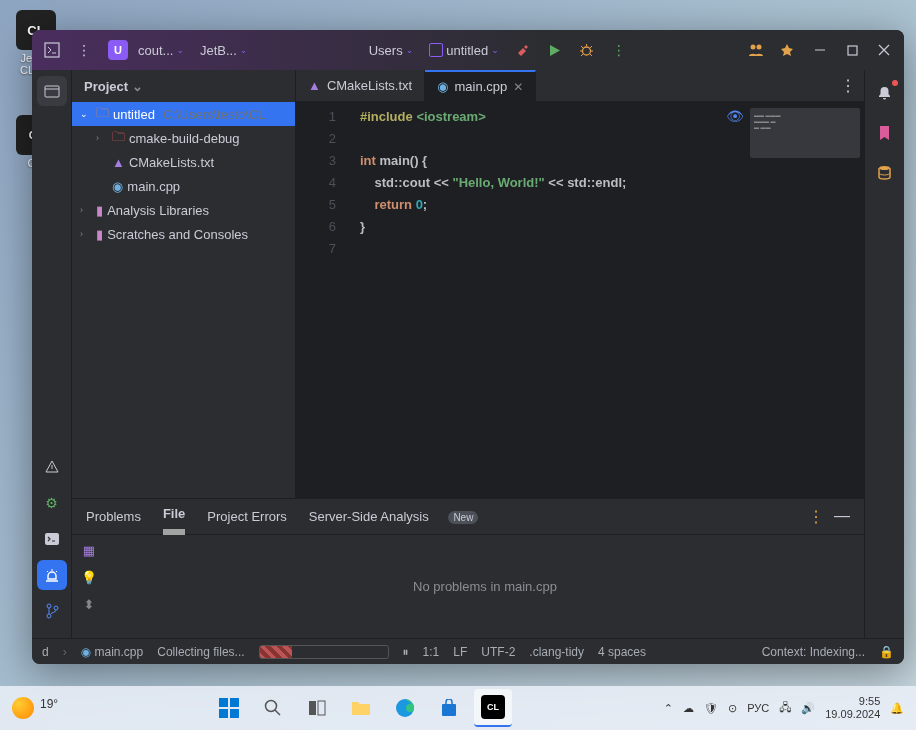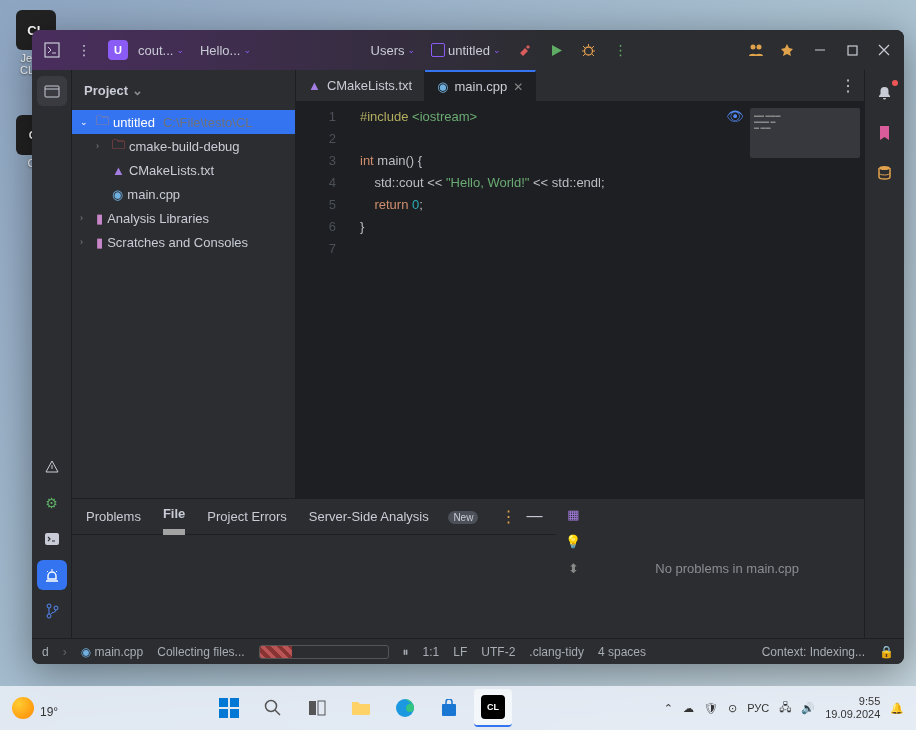--- a/index.html
+++ b/index.html
@@ -32,21 +32,21 @@
 .rail-btn { width:30px; height:30px; display:flex; align-items:center; justify-content:center; border-radius:6px; color:#c9ccd6; cursor:pointer; font-size:14px; }
 .rail-btn.active { background:#393b40; }
 .rail-btn.hl { background:#3574f0; color:#fff; }
 .rail-spacer { flex:1; }
 .right-rail { width:40px; background:#2b2d30; border-left:1px solid #1e1f22; display:flex; flex-direction:column; align-items:center; padding-top:8px; gap:10px; }
 .notif-dot { width:6px; height:6px; background:#e55; border-radius:50%; position:absolute; top:2px; right:2px; }
 
 .center { flex:1; display:flex; flex-direction:column; min-width:0; }
 .center-top { flex:1; display:flex; min-height:0; }
 .project-panel { width:224px; background:#2b2d30; border-right:1px solid #1e1f22; display:flex; flex-direction:column; }
-.panel-header { height:40px; display:flex; align-items:center; padding:0 12px; color:#c9ccd6; font-size:13px; font-weight:600; gap:4px; }
+.panel-header { height:32px; display:flex; align-items:center; padding:0 12px; color:#c9ccd6; font-size:13px; font-weight:600; gap:4px; }
 .tree { font-size:13px; color:#c9ccd6; overflow:hidden; }
 .tree-row { display:flex; align-items:center; height:24px; padding-left:8px; gap:4px; white-space:nowrap; cursor:pointer; }
 .tree-row.sel { background:#3574f0; color:#fff; }
 .tree-row .arrow { width:12px; font-size:9px; color:#888; }
 .tree-row.sel .arrow { color:#fff; }
 .folder-icon { color:#c9865d; }
 .folder-icon.blue { color:#e55b5b; }
 .file-icon { color:#6fb0e0; }
 .cmake-icon { color:#a47de0; }
 .path-hint { color:#6f737a; margin-left:4px; }
@@ -54,47 +54,47 @@
 .editor-area { flex:1; display:flex; flex-direction:column; background:#1e1f22; min-width:0; }
 .tabs { height:32px; background:#2b2d30; display:flex; align-items:stretch; border-bottom:1px solid #1e1f22; }
 .tab { display:flex; align-items:center; gap:6px; padding:0 12px; font-size:13px; color:#c9ccd6; border-right:1px solid #1e1f22; cursor:pointer; }
 .tab.active { background:#1e1f22; border-top:2px solid #3574f0; }
 .tab-close { color:#888; font-size:12px; }
 .tab-spacer { flex:1; }
 .tab-menu { width:32px; display:flex; align-items:center; justify-content:center; color:#c9ccd6; }
 
 .code-wrap { flex:1; display:flex; position:relative; font-family:"JetBrains Mono",Consolas,monospace; font-size:13px; overflow:hidden; }
 .gutter { width:56px; background:#1e1f22; color:#4b5059; text-align:right; padding:4px 16px 0 0; line-height:22px; }
-.code { flex:1; padding:4px 0 0 8px; line-height:22px; color:#bcbec4; white-space:pre; }
+.code { flex:1; padding:4px 0 0 8px; line-height:22px; color:#bcbec4; white-space:pre;font-weight:bold; }
 .kw { color:#cf8e6d; } .str { color:#6aab73; } .dir { color:#b3ae60; } .func{color:#bcbec4;} .num{color:#2aacb8;}
 .minimap { position:absolute; top:6px; right:4px; width:110px; height:50px; background:rgba(70,73,80,.6); border-radius:2px; font-size:5px; line-height:6px; color:#888; padding:4px; }
 .eye-icon { position:absolute; top:6px; right:120px; color:#548af7; font-size:14px; }
 
 
-.problems { height:140px; background:#2b2d30; border-top:1px solid #1e1f22; display:flex; flex-direction:row; }
+.problems { height:140px; background:#2b2d30; border-top:1px solid #1e1f22; display:flex; flex-direction:column; }
 .prob-tabs { height:36px; display:flex; align-items:center; gap:22px; padding:0 14px; border-bottom:1px solid #1e1f22; }
 .prob-tab { font-size:13px; color:#c9ccd6; padding:8px 0; cursor:pointer; }
 .prob-tab.active { font-weight:600; border-bottom:6px solid #a3a3a3; }
 .badge { background:#4b5059; color:#c9ccd6; font-size:10px; padding:1px 5px; border-radius:8px; margin-left:16px; }
 .prob-tools { margin-left:auto; display:flex; gap:10px; color:#c9ccd6; }
 .prob-body { flex:1; display:flex; }
 .prob-side { width:34px; display:flex; flex-direction:column; align-items:center; gap:12px; padding-top:8px; }
 .prob-side .pb { color:#888; font-size:13px; cursor:pointer; }
 .prob-side .pb.act { color:#a47de0; }
 .prob-content { flex:1; display:flex; align-items:center; justify-content:center; color:#8a8d93; font-size:13px; }
 
 
 .status { height:26px; background:#2b2d30; border-top:1px solid #1e1f22; display:flex; align-items:center; padding:0 10px; gap:14px; font-size:12px; color:#a8adb5; }
 .status .sb-item { cursor:pointer; white-space:nowrap; }
 .progress { width:130px; height:14px; border:1px solid #555; border-radius:3px; overflow:hidden; position:relative; }
 .progress::before { content:""; position:absolute; inset:0; background:repeating-linear-gradient(45deg,#b55,#b55 4px,#833 4px,#833 8px); width:25%; }
 
 
 .taskbar { position:absolute; bottom:0; left:0; right:0; height:44px; background:rgba(235,240,248,.85); backdrop-filter:blur(8px); display:flex; align-items:center; padding:0 12px; }
-.taskbar .sys-left { display:flex; align-items:flex-end; gap:6px; font-size:12px; color:#333; }
+.taskbar .sys-left { display:flex; align-items:flex-start; gap:6px; font-size:12px; color:#333; }
 .weather-ico { width:22px; height:22px; background:radial-gradient(circle at 30% 30%,#ffcc33,#ff8800); border-radius:50%; }
 .taskbar .apps { display:flex; gap:6px; margin:0 auto; }
 .taskbar .app { width:38px; height:38px; display:flex; align-items:center; justify-content:center; border-radius:4px; cursor:pointer; }
 .taskbar .app.active { background:rgba(255,255,255,.6); border-bottom:2px solid #3574f0; }
 .win-logo { display:grid; grid-template:1fr 1fr/1fr 1fr; gap:2px; width:20px; height:20px; }
 .win-logo span { background:#0078d4; }
 .taskbar .tray { display:flex; align-items:center; gap:10px; font-size:11px; color:#333; }
 .tray-time { text-align:right; line-height:13px; }
 
 svg { display:block; }
@@ -123,21 +123,21 @@
     </div>
     <div class="tb-btn">
         <span class="ico-glyph">⋮</span>
       </div>
     <span class="proj-chip">U</span>
     <div class="drop">
       <span>cout...</span>
       <span class="chev">⌄</span>
     </div>
     <div class="drop">
-      <span>Hello...</span>
+      <span>JetB...</span>
       <span class="chev">⌄</span>
     </div>
     <div class="flex-spacer"></div>
     <div class="drop">
       <span>Users</span>
       <span class="chev">⌄</span>
     </div>
     <div class="run-config drop">
       <span class="cfg-icon"></span>
       <span>untitled</span>
@@ -240,21 +240,21 @@
         <div class="project-panel">
           <div class="panel-header">
             <span>Project</span>
             <span class="chev" style="color:#888">⌄</span>
           </div>
           <div class="tree">
             <div class="tree-row sel">
               <span class="arrow">⌄</span>
               <span class="folder-icon">🗀</span>
               <span>untitled</span>
-              <span class="path-hint">C:\File\testo\CL</span>
+              <span class="path-hint">C:\Users\testo\CL</span>
             </div>
             <div class="tree-row" style="padding-left:24px">
               <span class="arrow">›</span>
               <span class="folder-icon blue">🗀</span>
               <span>cmake-build-debug</span>
             </div>
             <div class="tree-row" style="padding-left:40px">
               <span class="cmake-icon">▲</span>
               <span>CMakeLists.txt</span>
             </div>

